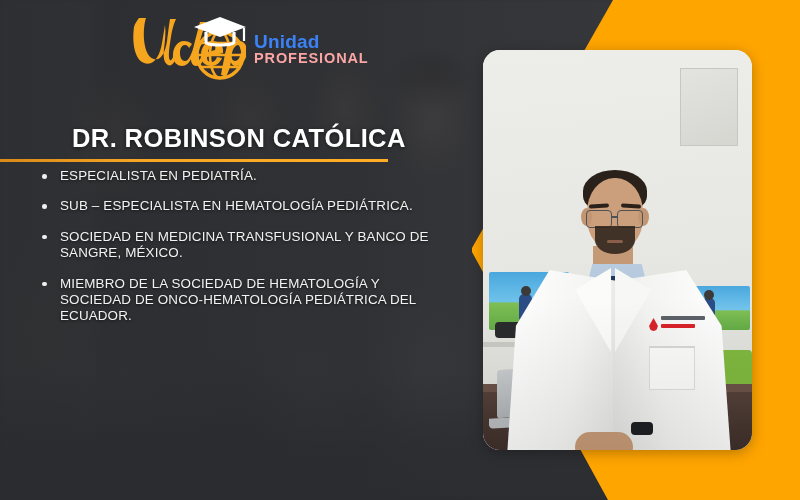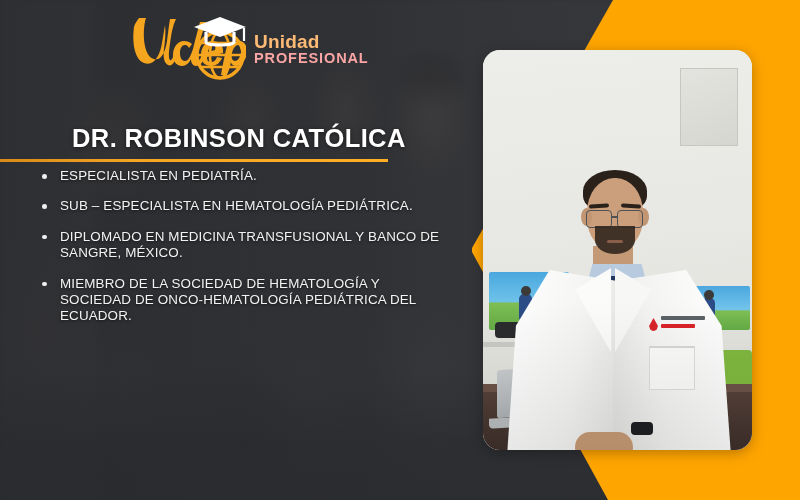--- a/index.html
+++ b/index.html
@@ -48,21 +48,21 @@
   }
 
   
   .logo {
     position:absolute; left:128px; top:8px;
     width:250px; height:78px;
     display:flex; align-items:center; gap:8px;
   }
   .logo-mark { position:relative; width:118px; height:72px; flex:0 0 auto; }
   .logo-text { display:flex; flex-direction:column; justify-content:center; line-height:1.04; padding-top:4px; }
-  .logo-l1 { color:#fdba74; font-size:19px; font-weight:bold; letter-spacing:.2px; }
+  .logo-l1 { color:#3b82f6; font-size:19px; font-weight:bold; letter-spacing:.2px; }
   .logo-l2 { color:#ffffff; font-size:14.5px; font-weight:bold; letter-spacing:.1px; }
   .logo-l3 { color:#fca5a5; font-size:14.5px; font-weight:bold; letter-spacing:.9px; }
 
   
   .name-title {
     position:absolute; left:72px; top:124px;
     color:#ffffff;
     font-size:25.5px; font-weight:bold; letter-spacing:.4px;
     text-shadow:0 1px 4px rgba(0,0,0,.55);
     white-space:nowrap;
@@ -242,21 +242,21 @@
       <span class="logo-l3">PROFESIONAL</span>
     </div>
   </div>
 
   <div class="name-title">DR. ROBINSON CATÓLICA</div>
   <div class="rule"></div>
 
   <ul class="bullets">
     <li>ESPECIALISTA EN PEDIATRÍA.</li>
     <li>SUB – ESPECIALISTA EN HEMATOLOGÍA PEDIÁTRICA.</li>
-    <li>DIPLOMADO EN MEDICINA TRANSFUSIONAL Y BANCO DE SANGRE, MÉXICO.</li>
+    <li>SOCIEDAD EN MEDICINA TRANSFUSIONAL Y BANCO DE SANGRE, MÉXICO.</li>
     <li>MIEMBRO DE LA SOCIEDAD DE HEMATOLOGÍA Y SOCIEDAD DE ONCO-HEMATOLOGÍA PEDIÁTRICA DEL ECUADOR.</li>
   </ul>
 
   <div class="photo-card">
     <div class="ph wall"></div>
     <div class="ph wall-frame"></div>
 
     <div class="ph poster poster-a">
       <span class="kid" style="left:30px; top:22px;"></span>
     </div>

